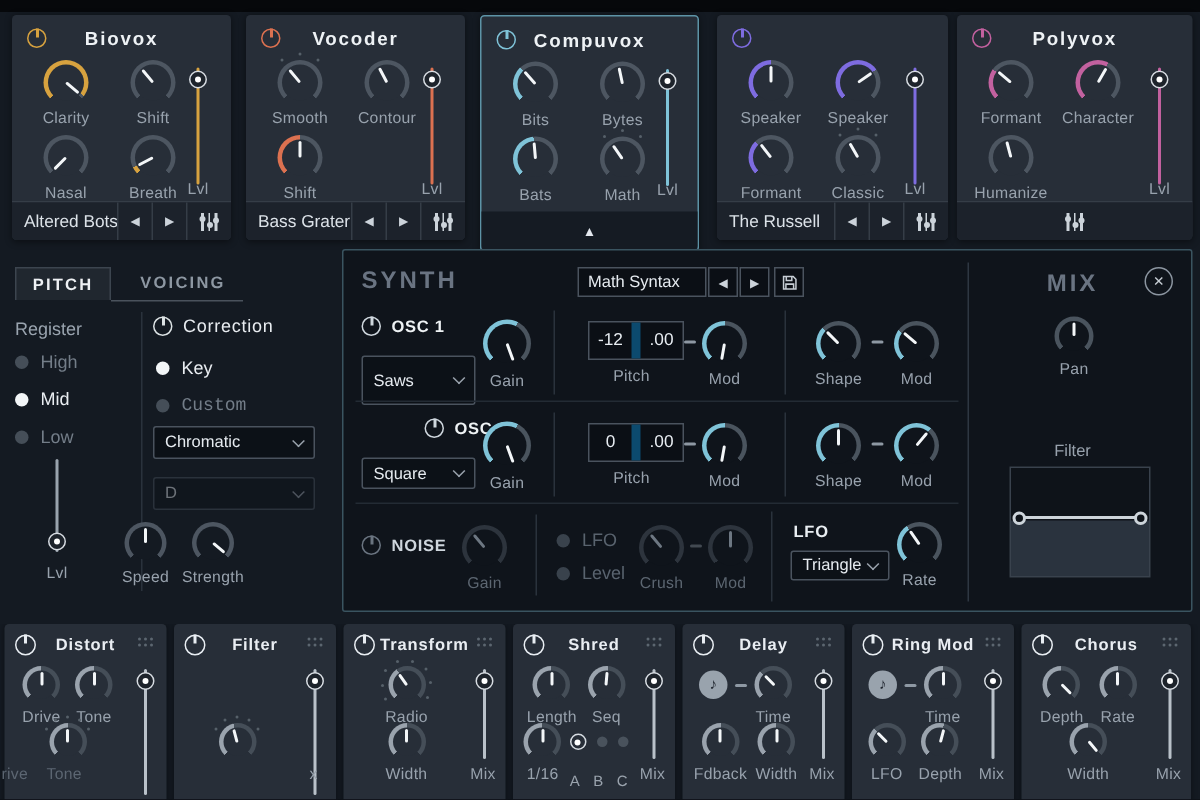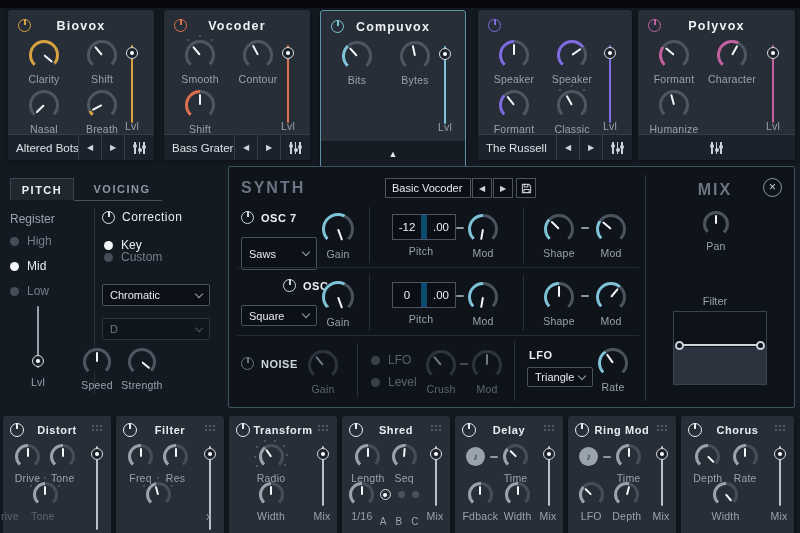--- a/index.html
+++ b/index.html
@@ -199,20 +199,39 @@
           <div class="klbl">Bits</div>
         </div>
         <div class="kwrap" style="width: 58px;">
           <div class="knob" style="width: 30px; height: 30px; background: conic-gradient(from 225deg, rgb(127, 195, 216) 0deg, rgb(127, 195, 216) 0deg, rgb(77, 86, 97) 0deg, rgb(77, 86, 97) 270deg, transparent 270deg, transparent 360deg);">
             <div class="kinner" style="inset: 3px; background: rgb(39, 46, 56);"></div>
             <div class="kptr" style="height: 11px; background: rgb(243, 246, 248); transform: rotate(-12deg);"></div>
           </div>
           <div class="klbl">Bytes</div>
         </div>
       </div>
+      <div class="tmrow abs" style="left: 7px; top: 80px;">
+        <div class="kwrap" style="width: 58px;">
+          <div class="knob" style="width: 30px; height: 30px; background: conic-gradient(from 225deg, rgb(127, 195, 216) 0deg, rgb(127, 195, 216) 129.6deg, rgb(77, 86, 97) 129.6deg, rgb(77, 86, 97) 270deg, transparent 270deg, transparent 360deg);">
+            <div class="kinner" style="inset: 3px; background: rgb(39, 46, 56);"></div>
+            <div class="kptr" style="height: 11px; background: rgb(243, 246, 248); transform: rotate(-5deg);"></div>
+          </div>
+          <div class="klbl">Bats</div>
+        </div>
+        <div class="kwrap" style="width: 58px;">
+          <div class="knob" style="width: 30px; height: 30px; background: conic-gradient(from 225deg, rgb(127, 195, 216) 0deg, rgb(127, 195, 216) 0deg, rgb(77, 86, 97) 0deg, rgb(77, 86, 97) 270deg, transparent 270deg, transparent 360deg);">
+            <div class="kinner" style="inset: 3px; background: rgb(39, 46, 56);"></div>
+            <div class="kptr" style="height: 11px; background: rgb(243, 246, 248); transform: rotate(-35deg);"></div>
+            <div class="tick" style="left: 1.78704px; top: -0.554844px;"></div>
+            <div class="tick" style="left: 14px; top: -5px;"></div>
+            <div class="tick" style="left: 26.213px; top: -0.554844px;"></div>
+          </div>
+          <div class="klbl">Math</div>
+        </div>
+      </div>
       <div class="abs" style="left: 116px; top: 35px; width: 16px; height: 78px;">
         <div class="vtrack" style="background: rgb(127, 195, 216); height: 78px;"></div>
         <div class="vhandle" style="top: 2px;"></div>
       </div>
       <div class="klbl abs" style="left: 110px; top: 110px; width: 28px; text-align: center; margin: 0px;">Lvl</div>
       <div class="tfoot">
         <div class="tri">▲</div>
       </div>
     </div>
     <div class="tmcard abs" style="left: 478px; top: 10px; width: 154px; height: 150px;">
@@ -341,21 +360,21 @@
       <div class="klbl abs" style="left: 16px; top: 204px; width: 28px; text-align: center; margin: 0px;">Lvl</div>
       <div class="vln" style="left: 86px; top: 36px; height: 186px;"></div>
       <div class="abs oschead" style="left: 94px; top: 38px; color: rgb(232, 236, 240); font-size: 12px; font-weight: normal;">
         <div class="pwr" style="width: 13px; height: 13px; color: rgb(220, 226, 228);"></div>
         <div class="txt">Correction</div>
       </div>
       <div class="radio abs" style="left: 96px; top: 66px;">
         <div class="rdot" style="background: rgb(243, 246, 248);"></div>
         <div class="rlbl" style="color: rgb(233, 237, 241);">Key</div>
       </div>
-      <div class="radio abs" style="left: 96px; top: 78px;">
+      <div class="radio abs" style="left: 96px; top: 91px; font-family: Liberation Mono, monospace;">
         <div class="rdot" style="background: rgb(69, 78, 88);"></div>
         <div class="rlbl" style="color: rgb(115, 125, 136);">Custom</div>
       </div>
       <div class="dd" style="left: 94px; top: 112px; width: 108px; height: 22px;">
         <div class="txt">Chromatic</div>
         <div class="chev"></div>
       </div>
       <div class="dd dim" style="left: 94px; top: 146px; width: 108px; height: 22px;">
         <div class="txt">D</div>
         <div class="chev"></div>
@@ -371,34 +390,34 @@
         <div class="knob" style="width: 28px; height: 28px; background: conic-gradient(from 225deg, rgb(106, 116, 127) 0deg, rgb(106, 116, 127) 0deg, rgb(77, 86, 97) 0deg, rgb(77, 86, 97) 270deg, transparent 270deg, transparent 360deg);">
           <div class="kinner" style="inset: 3px; background: rgb(20, 26, 34);"></div>
           <div class="kptr" style="height: 10px; background: rgb(243, 246, 248); transform: rotate(130deg);"></div>
         </div>
         <div class="klbl">Strength</div>
       </div>
     </div>
     <div class="abs synthp" style="left: 228px; top: 166px; width: 567px; height: 242px;">
       <div class="seclbl" style="left: 12px; top: 12px;">SYNTH</div>
       <div class="pset" style="left: 156px; top: 11px; width: 86px; height: 20px;">
-        <div class="txt">Basic Vocoder</div>
+        <div class="txt">Math Syntax</div>
       </div>
       <div class="sqbtn" style="left: 243px; top: 11px;">◀</div>
       <div class="sqbtn" style="left: 264px; top: 11px;">▶</div>
       <div class="sqbtn" style="left: 287px; top: 11px;">
         <svg width="11" height="11" viewBox="0 0 12 12" fill="none" stroke="#c7ced5" stroke-width="1.1">
           <path d="M1.5 1.5h7l2 2v7h-9z"></path>
           <path d="M3.5 1.5v2.8h4V1.5"></path>
           <path d="M3.2 10.5V7h5.6v3.5"></path>
         </svg>
       </div>
       <div class="oschead" style="left: 12px; top: 44px; color: rgb(238, 242, 244);">
         <div class="pwr" style="width: 13px; height: 13px; color: rgb(207, 215, 222);"></div>
-        <div class="txt">OSC 7</div>
+        <div class="txt">OSC 1</div>
       </div>
       <div class="dd" style="left: 12px; top: 70px; width: 76px; height: 33px;">
         <div class="txt">Saws</div>
         <div class="chev"></div>
       </div>
       <div class="kwrap abs" style="left: 80px; top: 46px; width: 58px;">
         <div class="knob" style="width: 32px; height: 32px; background: conic-gradient(from 225deg, rgb(127, 195, 216) 0deg, rgb(127, 195, 216) 162deg, rgb(74, 84, 94) 162deg, rgb(74, 84, 94) 270deg, transparent 270deg, transparent 360deg);">
           <div class="kinner" style="inset: 3px; background: rgb(15, 20, 27);"></div>
           <div class="kptr" style="height: 12px; background: rgb(243, 246, 248); transform: rotate(160deg);"></div>
         </div>
@@ -598,36 +617,20 @@
       <div class="fxcard abs" style="left: 116px; top: 0px; width: 108px; height: 130px;">
         <div class="pwr" style="width: 14px; height: 14px; color: rgb(232, 237, 242); position: absolute; left: 7px; top: 7px;"></div>
         <div class="fxtitle">Filter</div>
         <div class="dots abs" style="right: 7px; top: 9px;">
           <div></div>
           <div></div>
           <div></div>
           <div></div>
           <div></div>
           <div></div>
-        </div>
-        <div class="fxrow" style="left: 2px; top: 28px; width: 80px;">
-          <div class="kwrap">
-            <div class="knob" style="width: 25px; height: 25px; background: conic-gradient(from 225deg, rgb(154, 163, 173) 0deg, rgb(154, 163, 173) 135deg, rgb(69, 78, 88) 135deg, rgb(69, 78, 88) 270deg, transparent 270deg, transparent 360deg);">
-              <div class="kinner" style="inset: 3px; background: rgb(39, 46, 56);"></div>
-              <div class="kptr" style="height: 8.5px; background: rgb(243, 246, 248); transform: rotate(0deg);"></div>
-            </div>
-            <div class="klbl">Freq</div>
-          </div>
-          <div class="kwrap">
-            <div class="knob" style="width: 25px; height: 25px; background: conic-gradient(from 225deg, rgb(154, 163, 173) 0deg, rgb(154, 163, 173) 135deg, rgb(69, 78, 88) 135deg, rgb(69, 78, 88) 270deg, transparent 270deg, transparent 360deg);">
-              <div class="kinner" style="inset: 3px; background: rgb(39, 46, 56);"></div>
-              <div class="kptr" style="height: 8.5px; background: rgb(243, 246, 248); transform: rotate(0deg);"></div>
-            </div>
-            <div class="klbl">Res</div>
-          </div>
         </div>
         <div class="fxrow" style="left: 2px; top: 66px; width: 80px;">
           <div class="kwrap">
             <div class="knob" style="width: 25px; height: 25px; background: conic-gradient(from 225deg, rgb(154, 163, 173) 0deg, rgb(154, 163, 173) 121.5deg, rgb(69, 78, 88) 121.5deg, rgb(69, 78, 88) 270deg, transparent 270deg, transparent 360deg);">
               <div class="kinner" style="inset: 3px; background: rgb(39, 46, 56);"></div>
               <div class="kptr" style="height: 8.5px; background: rgb(243, 246, 248); transform: rotate(-15deg);"></div>
               <div class="tick" style="left: -2.78942px; top: 3.25px;"></div>
               <div class="tick" style="left: 3.25px; top: -2.78942px;"></div>
               <div class="tick" style="left: 11.5px; top: -5px;"></div>
               <div class="tick" style="left: 19.75px; top: -2.78942px;"></div>

